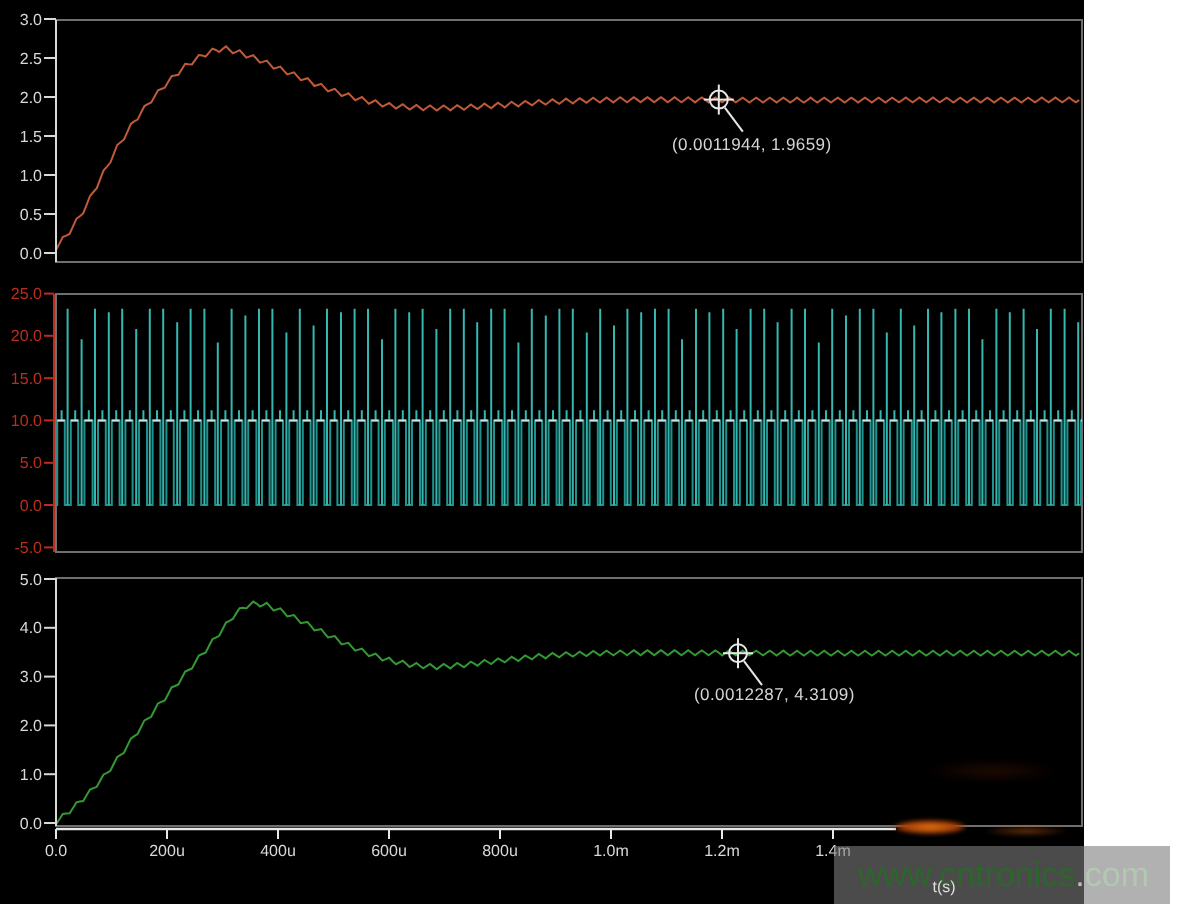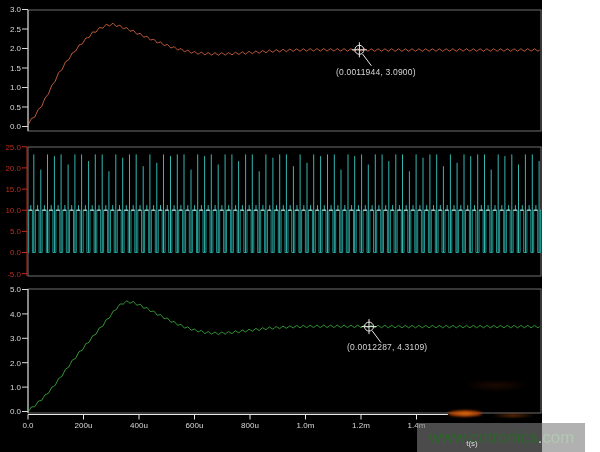--- a/index.html
+++ b/index.html
@@ -143,21 +143,21 @@
         <text x="361" y="428" fill="#d9d9d9" text-anchor="middle" font-size="8px" font-family="&quot;Liberation Sans&quot;,sans-serif">1.2m</text>
         <line x1="416.5" y1="414.5" x2="416.5" y2="419.5" stroke="#e8e8e8" stroke-width="1"></line>
         <text x="416.5" y="428" fill="#d9d9d9" text-anchor="middle" font-size="8px" font-family="&quot;Liberation Sans&quot;,sans-serif">1.4m</text>
       </g>
     </svg>
 
   <div class="smudge s1"></div>
   <div class="smudge s2"></div>
   <div class="smudge s3"></div>
 
-  <div class="annotation ann-top">(0.0011944, 3.0900)</div>
+  <div class="annotation ann-top">(0.0011944, 1.9659)</div>
   <div class="annotation ann-bottom">(0.0012287, 4.3109)</div>
 
   <div class="watermark-band" id="wm-band" style="background: rgba(125, 125, 125, 0.6);">
     <span class="wm-text"><span id="wm-main" style="color: rgb(45, 102, 45);">www.cntronics</span><span id="wm-suffix" style="color: rgb(178, 200, 178);">.com</span></span>
   </div>
 
   <div class="axis-title">t(s)</div>
 </div>
 
 </body></html>

